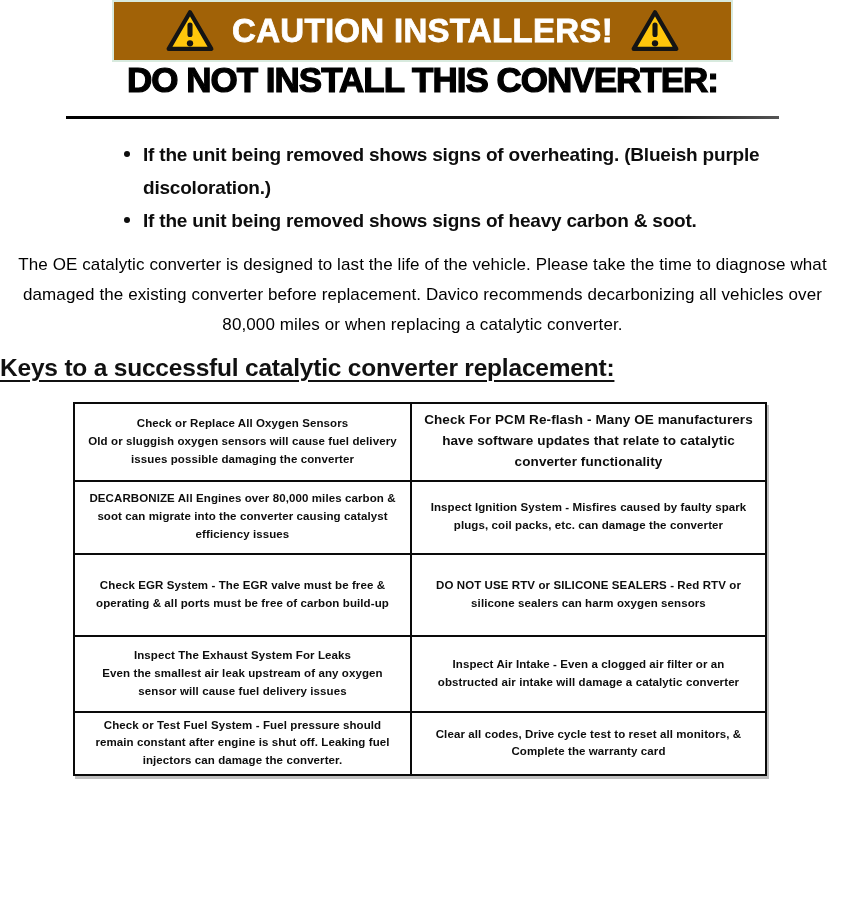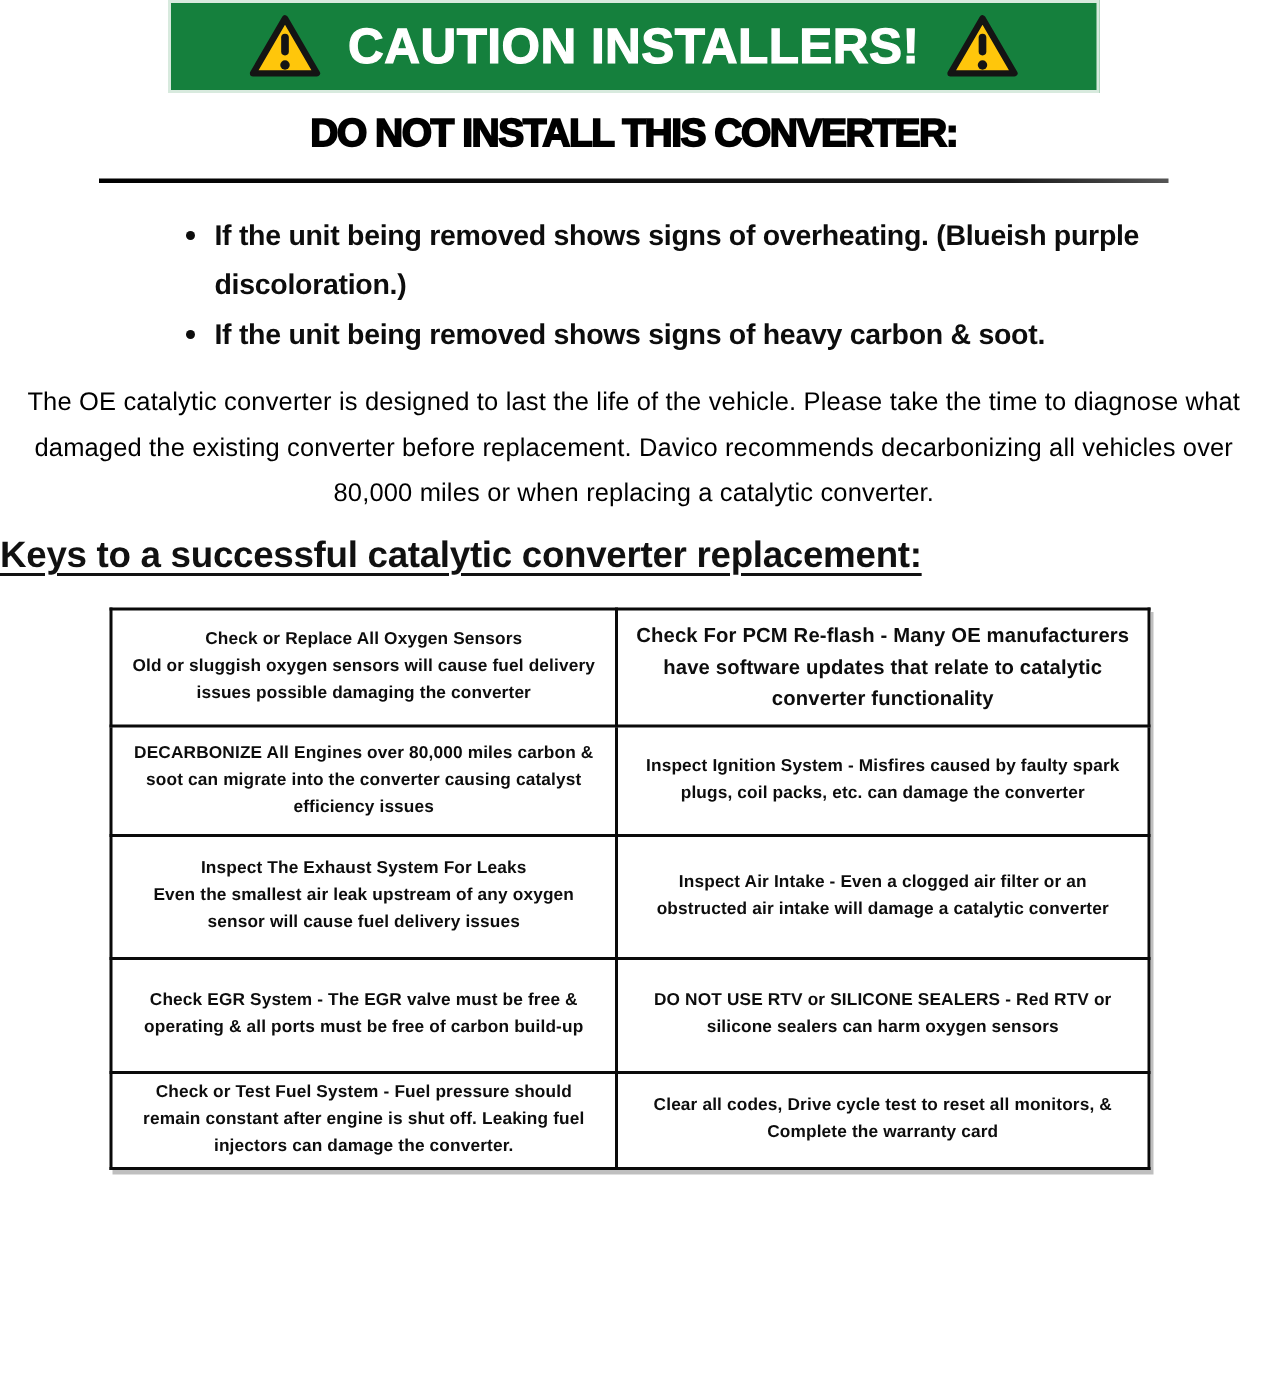--- a/index.html
+++ b/index.html
@@ -8,41 +8,41 @@
     width: 845px; height: 919px;
     font-family: "Liberation Sans", sans-serif;
     color: #111;
     overflow: hidden;
   }
 
   
   .banner {
     width: 621px; height: 62px;
     margin: 0 auto;
-    background: #15803d;
+    background: #a16207;
     border: 2px solid #d8ead e0;
     border: 2px solid #d8eade;
     display: flex; align-items: center; justify-content: center;
     gap: 16px;
   }
   .banner-text {
     color: #ffffff;
     font-weight: bold;
     font-size: 33px;
     letter-spacing: 0.3px;
     -webkit-text-stroke: 0.8px #ffffff;
     white-space: nowrap;
   }
   .warn-icon { width: 52px; height: 46px; display: block; }
 
   
   .main-title {
-    margin-top: 13px;
+    margin-top: 0;
     text-align: center;
-    font-size: 26px;
+    font-size: 35px;
     font-weight: bold;
     letter-spacing: -1px;
     -webkit-text-stroke: 1.2px #000;
     color: #000;
     line-height: 1.05;
     white-space: nowrap;
   }
 
   .rule {
     width: 713px; height: 3px;
@@ -168,26 +168,26 @@
       <tr>
         <td>Check or Replace All Oxygen Sensors
 Old or sluggish oxygen sensors will cause fuel delivery issues possible damaging the converter</td>
         <td>Check For PCM Re-flash - Many OE manufacturers have software updates that relate to catalytic converter functionality</td>
       </tr>
       <tr>
         <td>DECARBONIZE All Engines over 80,000 miles carbon &amp; soot can migrate into the converter causing catalyst efficiency issues</td>
         <td>Inspect Ignition System - Misfires caused by faulty spark plugs, coil packs, etc. can damage the converter</td>
       </tr>
       <tr>
+        <td>Check EGR System - The EGR valve must be free &amp; operating &amp; all ports must be free of carbon build-up</td>
+        <td>DO NOT USE RTV or SILICONE SEALERS - Red RTV or silicone sealers can harm oxygen sensors</td>
+      </tr>
+      <tr>
         <td>Inspect The Exhaust System For Leaks
 Even the smallest air leak upstream of any oxygen sensor will cause fuel delivery issues</td>
         <td>Inspect Air Intake - Even a clogged air filter or an obstructed air intake will damage a catalytic converter</td>
-      </tr>
-      <tr>
-        <td>Check EGR System - The EGR valve must be free &amp; operating &amp; all ports must be free of carbon build-up</td>
-        <td>DO NOT USE RTV or SILICONE SEALERS - Red RTV or silicone sealers can harm oxygen sensors</td>
       </tr>
       <tr>
         <td>Check or Test Fuel System - Fuel pressure should remain constant after engine is shut off.  Leaking fuel injectors can damage the converter.</td>
         <td>Clear all codes,  Drive cycle test to reset all monitors, &amp; Complete the warranty card</td>
       </tr>
     </tbody>
 </table>
 
 </body></html>

